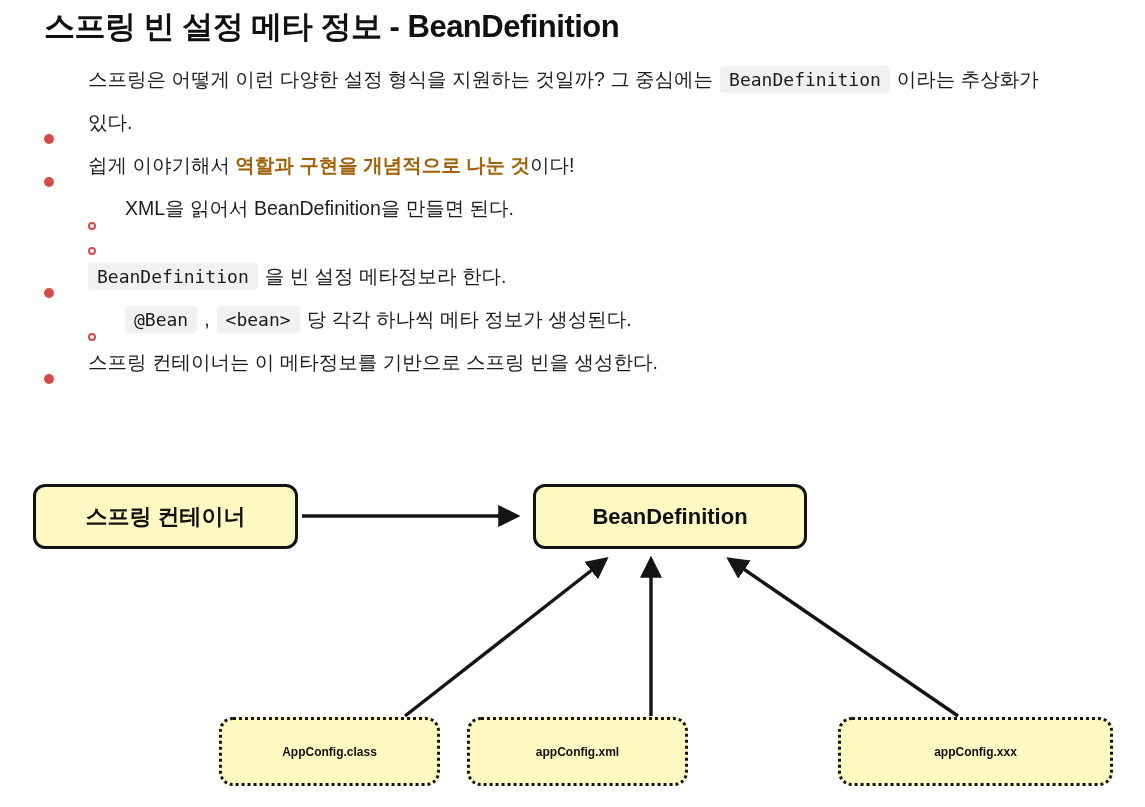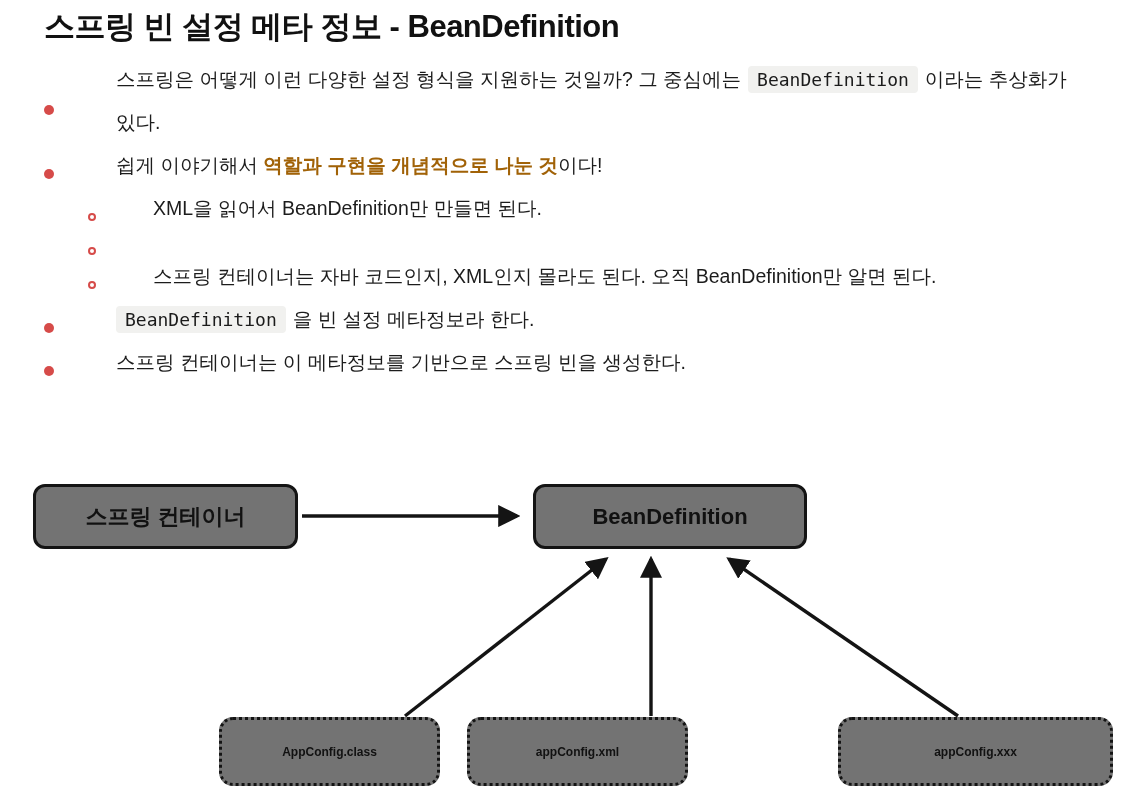--- a/index.html
+++ b/index.html
@@ -18,22 +18,22 @@
     font-size: 31px; font-weight: 800; color: #111111;
     letter-spacing: -0.5px; white-space: nowrap; margin-left: 12px;
   }
 
   
   .bullets {
     position: absolute; left: 0; top: 58px; width: 1130px;
     list-style: none;
   }
   .bullets li {
-    display: flex; align-items: center;
-    font-size: 19.5px; line-height: 43px; color: #1c1c1c; gap: 28px;
+    display: flex; align-items: flex-end;
+    font-size: 19.5px; line-height: 43px; color: #1c1c1c;
   }
   li.l1 .marker { width: 44px; min-width: 44px; margin-left: 44px; display: flex; justify-content: flex-start; }
   li.l2 .marker { width: 37px; min-width: 37px; margin-left: 88px; display: flex; justify-content: flex-start; }
   .dot {
     width: 10px; height: 10px; border-radius: 50%;
     background: #d64b49; margin-top: 17px; display: inline-block;
   }
   .circle {
     width: 8px; height: 8px; border-radius: 50%;
     border: 2.2px solid #d64b49; background: transparent;
@@ -51,21 +51,21 @@
     color: #1b1b1b;
     white-space: nowrap;
   }
   .code:first-child { margin-left: 0; }
 
   
   .diagram { position: absolute; left: 0; top: 475px; width: 1145px; height: 332px; }
   .diagram svg { position: absolute; left: 0; top: 0; }
   .dbox {
     position: absolute;
-    background: #737373;
+    background: #fef9c3;
     border: 3px solid #141414;
     border-radius: 12px;
     display: flex; align-items: center; justify-content: center;
     font-weight: 700; color: #111111;
   }
   .dbox.solid { font-size: 22px; }
   .dbox.dotted { border: 3px dotted #141414; border-radius: 14px; font-size: 12px; }
   .box-container   { left: 33px;  top: 9px;   width: 265px; height: 65px; }
   .box-beandef     { left: 533px; top: 9px;   width: 274px; height: 65px; }
   .box-src-class   { left: 219px; top: 242px; width: 221px; height: 69px; }
@@ -92,43 +92,43 @@
       <span class="marker">
           <i class="dot"></i>
         </span>
       <span class="txt"><span>쉽게 이야기해서 </span><b>역할과 구현을 개념적으로 나눈 것</b><span>이다!</span></span>
     </li>
 
     <li class="l2">
       <span class="marker">
           <i class="circle"></i>
         </span>
-      <span class="txt">XML을 읽어서 BeanDefinition만 만들면 된다.</span>
+      <span class="txt">XML을 읽어서 BeanDefinition을 만들면 된다.</span>
     </li>
 
     <li class="l2">
       <span class="marker">
           <i class="circle"></i>
         </span>
     </li>
 
-    <li class="l2">
-      <span class="marker">
-          <i class="circle"></i>
-        </span>
-      <span class="txt">스프링 컨테이너는 자바 코드인지, XML인지 몰라도 된다. 오직 BeanDefinition만 알면 된다.</span>
-    </li>
 
     <li class="l1">
       <span class="marker">
           <i class="dot"></i>
         </span>
       <span class="txt"><span class="code">BeanDefinition</span><span>을 빈 설정 메타정보라 한다.</span></span>
     </li>
 
+    <li class="l2">
+      <span class="marker">
+          <i class="circle"></i>
+        </span>
+      <span class="txt"><span class="code">@Bean</span><span>,</span><span class="code">&lt;bean&gt;</span><span>당 각각 하나씩 메타 정보가 생성된다.</span></span>
+    </li>
 
     <li class="l1">
       <span class="marker">
           <i class="dot"></i>
         </span>
       <span class="txt">스프링 컨테이너는 이 메타정보를 기반으로 스프링 빈을 생성한다.</span>
     </li>
 
   </ul>
 

